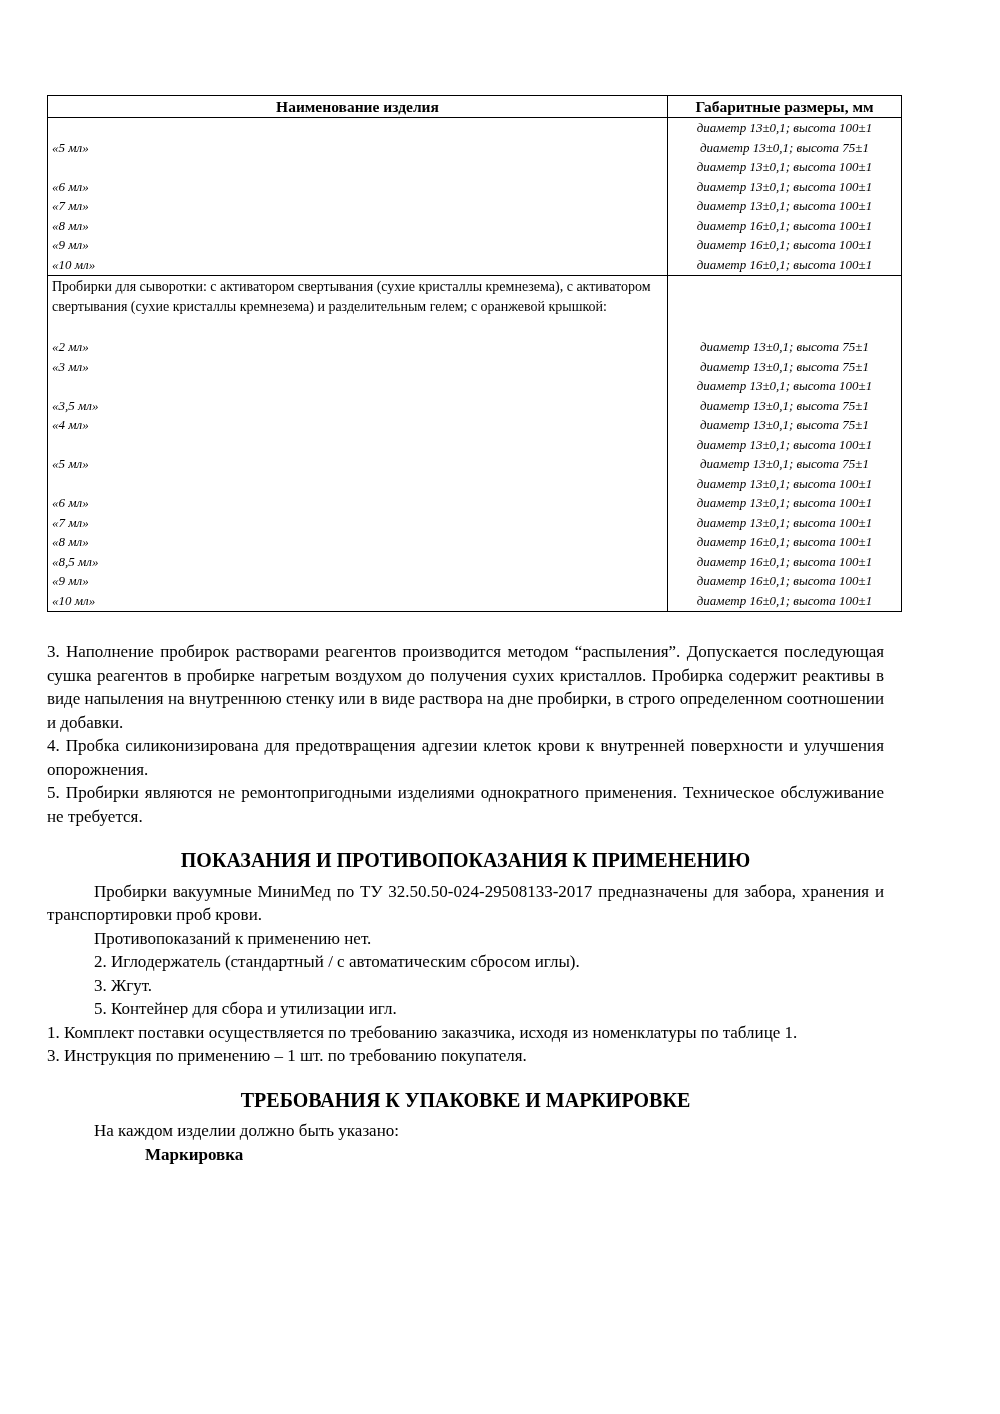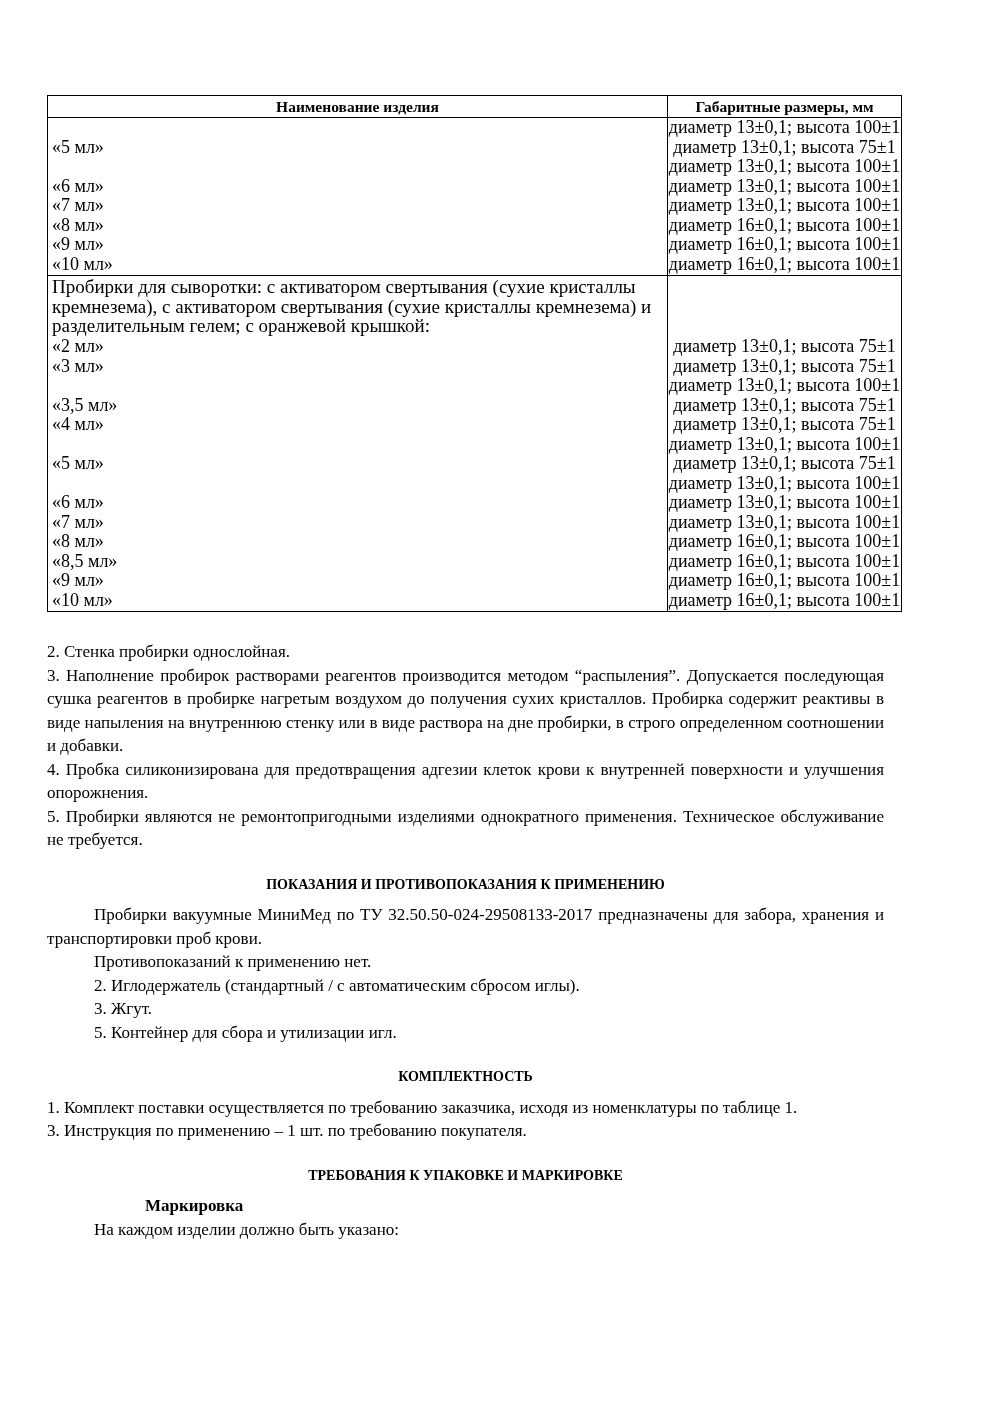--- a/index.html
+++ b/index.html
@@ -11,31 +11,31 @@
     overflow:hidden;
   }
   .page { padding:95px 48px 0 47px; }
 
   
   .spec-table { border-collapse:collapse; width:854px; table-layout:fixed;border-radius:15px; }
   .spec-table th, .spec-table td { border:1px solid #000; vertical-align:top; padding:0; }
   .spec-table th { font-size:15.5px; height:22px; line-height:21px; text-align:center; font-weight:bold; }
   .col-name { width:620px; }
   .col-size { width:234px; }
-  .line { height:19.5px; line-height:19.5px; font-size:18px; white-space:nowrap; overflow:hidden; }
+  .line { height:19.5px; line-height:19.5px; font-size:13px; white-space:nowrap; overflow:hidden;font-style:italic; }
   .line.label { padding-left:4px; text-align:left; }
   .line.size  { text-align:center; }
-  .sec2-head  { font-size:19px; line-height:19.6px; height:61px; padding:1px 8px 0 4px; text-align:left; }
+  .sec2-head  { font-size:14px; line-height:19.6px; height:61px; padding:1px 8px 0 4px; text-align:left; }
   .sec2-spacer{ height:61px; }
   td.col-name .lines, td.col-size .lines { padding-bottom:1px; }
 
   
   .body-text { width:837px; font-size:17px; line-height:23.5px; text-align:justify; margin-top:28px; }
   .para { margin:0; }
-  h2.sect { font-size:14px; font-weight:bold; text-align:center; text-indent:0; margin:21px 0 7px 0; }
+  h2.sect { font-size:20px; font-weight:bold; text-align:center; text-indent:0; margin:21px 0 7px 0; }
   .indent { text-indent:47px; }
   .list-item { margin-left:47px; text-align:left; }
   .bold-sub { font-weight:bold; margin-left:98px; text-align:left; }
 </style>
 </head>
 <body>
 
 <div class="page">
 
   <table class="spec-table">
@@ -116,41 +116,39 @@
             </div>
         </td>
       </tr>
     </tbody>
   </table>
 
   <div class="body-text">
 
     <div>
 
-    <p class="para">2. Стенка пробирки однослойная.</p>
         <p class="para">3. Наполнение пробирок растворами реагентов производится методом “распыления”. Допускается последующая сушка реагентов в пробирке нагретым воздухом до получения сухих кристаллов. Пробирка содержит реактивы в виде напыления на внутреннюю стенку или в виде раствора на дне пробирки, в строго определенном соотношении и добавки.</p>
         <p class="para">4. Пробка силиконизирована для предотвращения адгезии клеток крови к внутренней поверхности и улучшения опорожнения.</p>
         <p class="para">5. Пробирки являются не ремонтопригодными изделиями однократного применения. Техническое обслуживание не требуется.</p>
       </div>
 
     <h2 class="sect">ПОКАЗАНИЯ И ПРОТИВОПОКАЗАНИЯ К ПРИМЕНЕНИЮ</h2>
     <p class="para indent">Пробирки вакуумные МиниМед по ТУ 32.50.50-024-29508133-2017 предназначены для забора, хранения и транспортировки проб крови.</p>
     <p class="para indent">Противопоказаний к применению нет.</p>
     <div>
 
         <p class="para list-item">2. Иглодержатель (стандартный / с автоматическим сбросом иглы).</p>
         <p class="para list-item">3. Жгут.</p>
         <p class="para list-item">5. Контейнер для сбора и утилизации игл.</p>
       </div>
 
-    <h2 class="sect">КОМПЛЕКТНОСТЬ</h2>
     <div>
 
     <p class="para">1. Комплект поставки осуществляется по требованию заказчика, исходя из номенклатуры по таблице 1.</p>
         <p class="para">3. Инструкция по применению – 1 шт. по требованию покупателя.</p>
       </div>
 
     <h2 class="sect">ТРЕБОВАНИЯ К УПАКОВКЕ И МАРКИРОВКЕ</h2>
+    <p class="para indent">На каждом изделии должно быть указано:</p>
     <p class="para bold-sub">Маркировка</p>
-    <p class="para indent">На каждом изделии должно быть указано:</p>
 
   </div>
 </div>
 
 </body></html>

